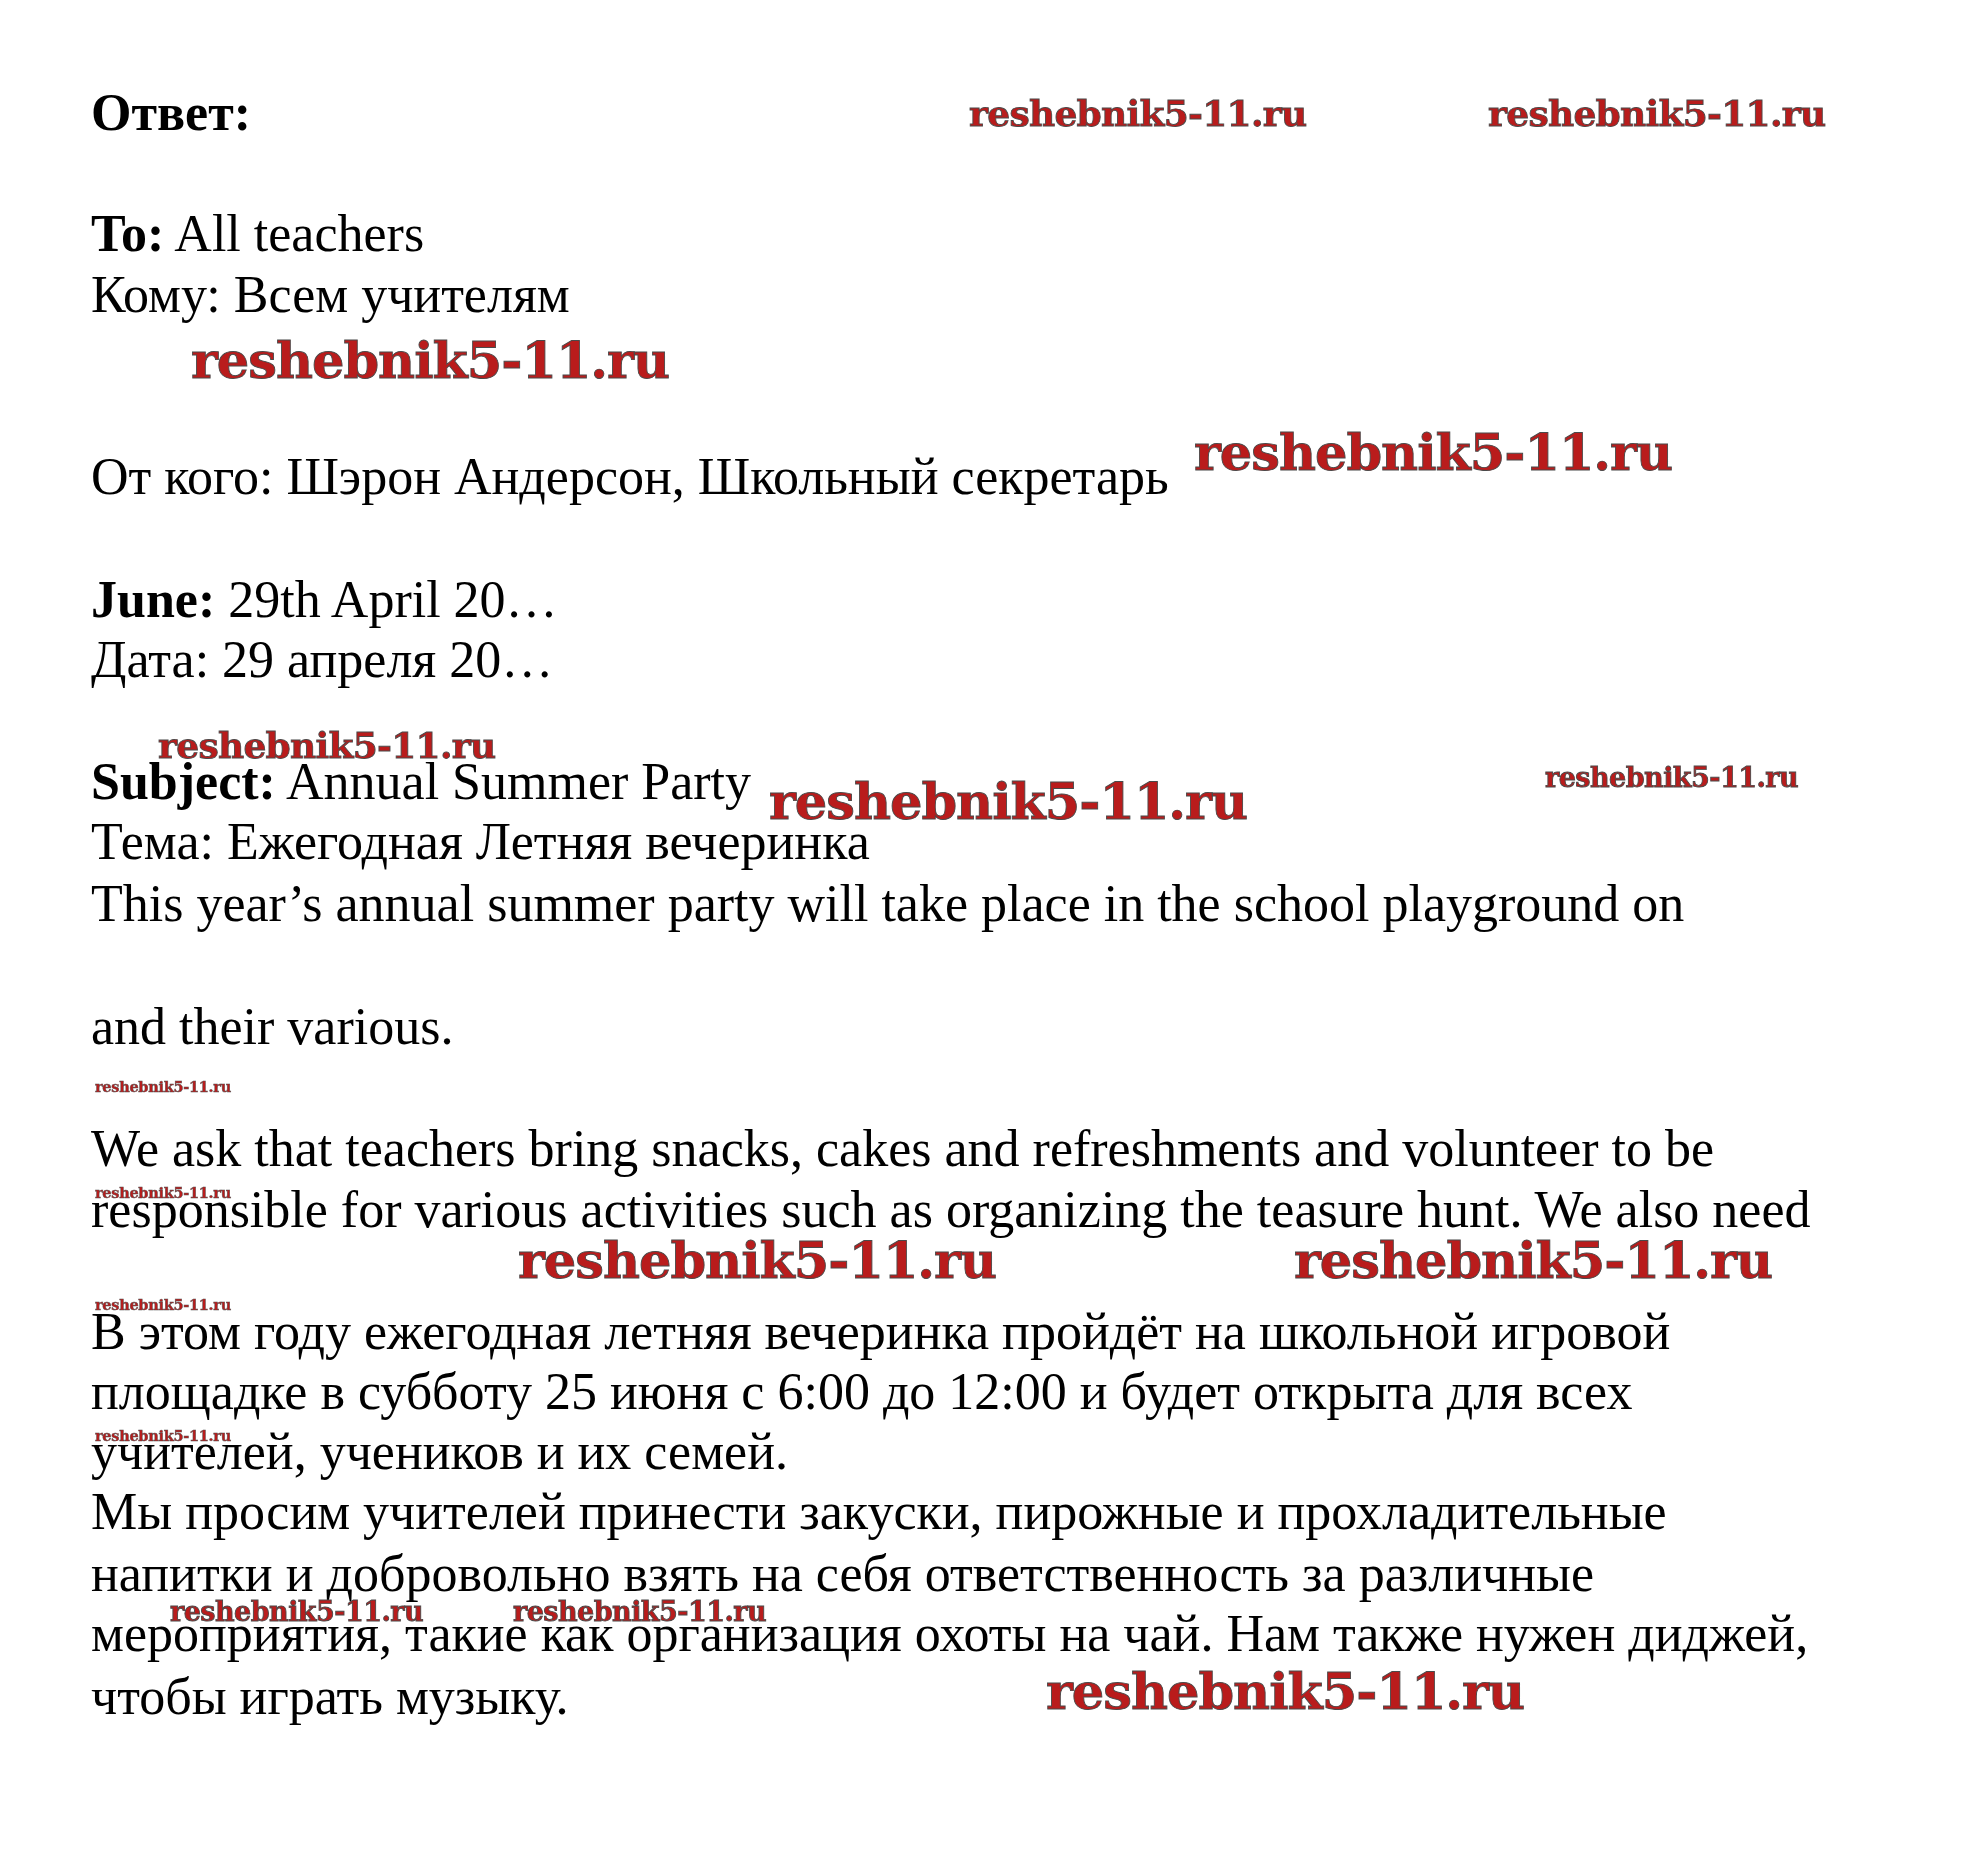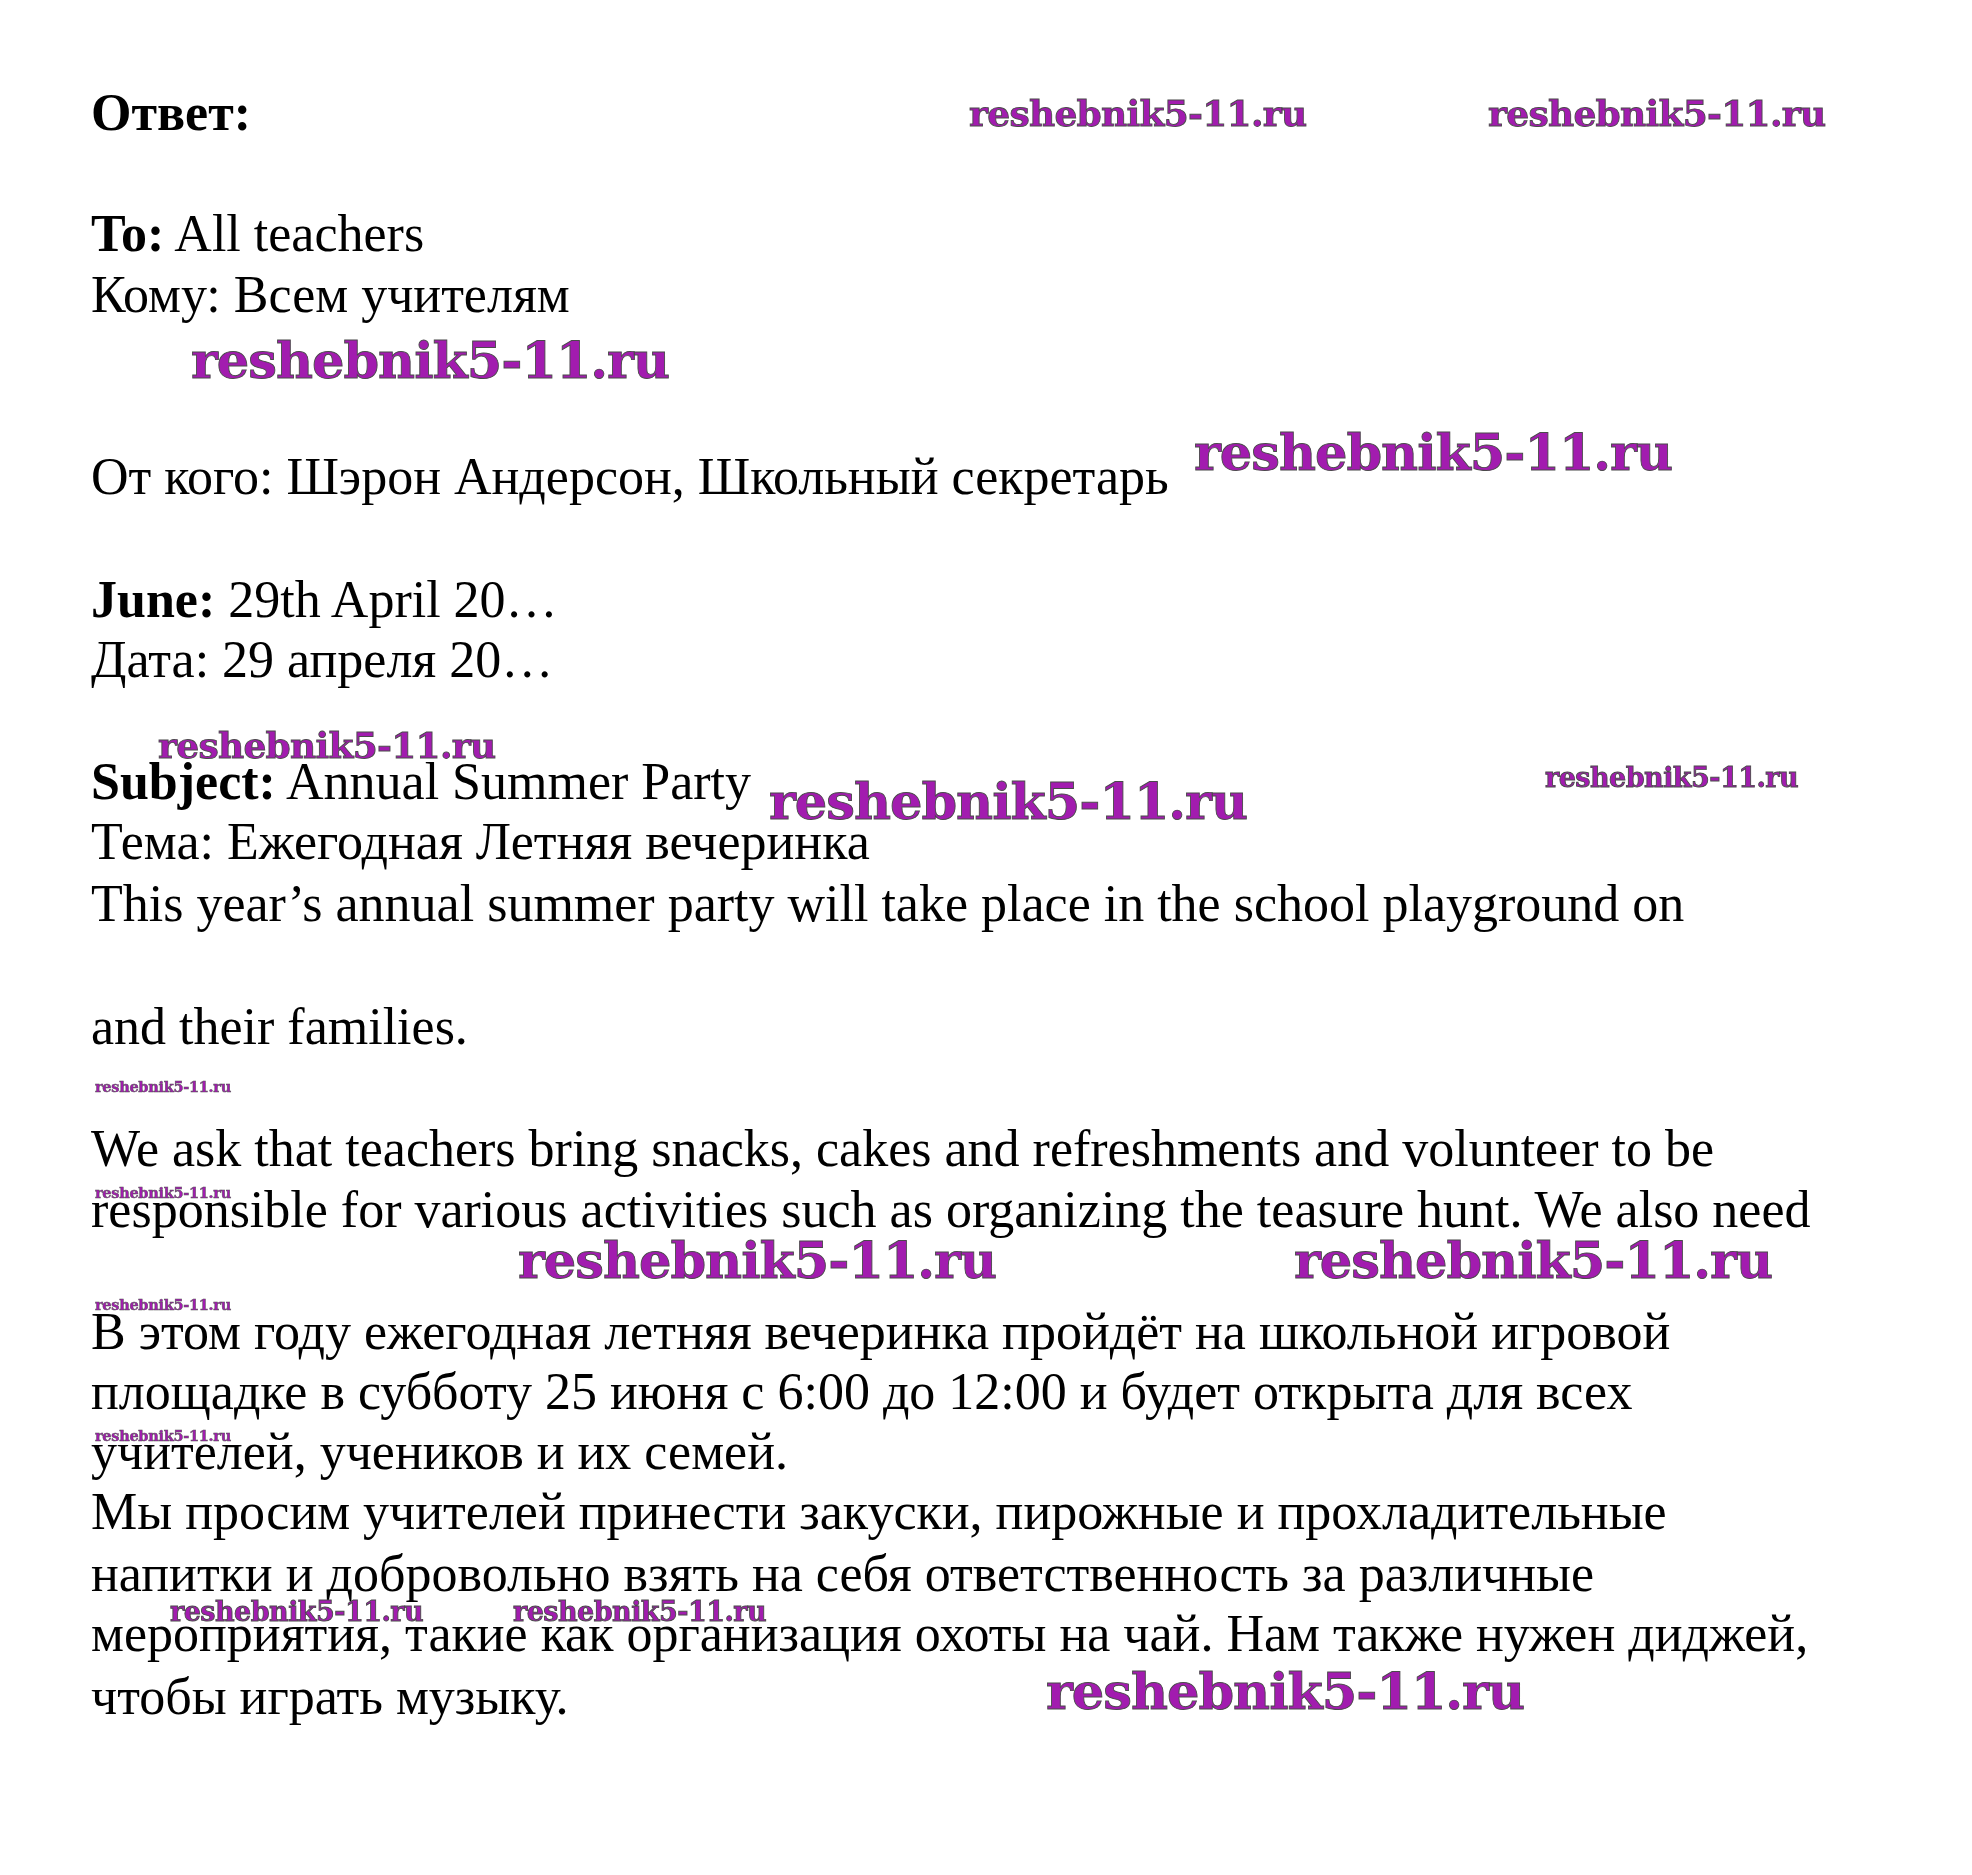--- a/index.html
+++ b/index.html
@@ -8,21 +8,21 @@
   .line {
     position: absolute; left: 91px; white-space: nowrap;
     font-family: "Liberation Serif", serif; font-size: 52px; line-height: 52px;
     color: #000;
   }
   .line b { font-weight: bold; }
   .heading { font-weight: bold; }
   .wm {
     position: absolute; white-space: nowrap;
     font-family: "DejaVu Serif", serif; font-weight: bold;
-    color: #a21caf;
+    color: #b91c1c;
     -webkit-text-stroke: 0.9px #4a4a4a;
     letter-spacing: -0.02em;
     line-height: 1;
   }
   .wm.xl { font-size: 51px; }
   .wm.l  { font-size: 36px; }
   .wm.m  { font-size: 27px; }
   .wm.s  { font-size: 14.5px; -webkit-text-stroke: 0.5px #555; }
 </style>
 </head>
@@ -37,21 +37,21 @@
 
   <div class="line" style="top:451px">От кого: Шэрон Андерсон, Школьный секретарь</div>
 
   <div class="line" style="top:574px"><b>June:</b><span> 29th April 20…</span></div>
   <div class="line" style="top:634px">Дата: 29 апреля 20…</div>
 
   <div class="line" style="top:756px"><b>Subject:</b><span> Annual Summer Party</span></div>
   <div class="line" style="top:816px">Тема: Ежегодная Летняя вечеринка</div>
 
   <div class="line" style="top:878px">This year’s annual summer party will take place in the school playground on</div>
-  <div class="line" style="top:1001px">and their families.</div>
+  <div class="line" style="top:1001px">and their various.</div>
 
   <div class="line" style="top:1123px">We ask that teachers bring snacks, cakes and refreshments and volunteer to be</div>
   <div class="line" style="top:1184px">responsible for various activities such as organizing the teasure hunt. We also need</div>
 
   <div class="line" style="top:1306px">В этом году ежегодная летняя вечеринка пройдёт на школьной игровой</div>
   <div class="line" style="top:1366px">площадке в субботу 25 июня с 6:00 до 12:00 и будет открыта для всех</div>
   <div class="line" style="top:1426px">учителей, учеников и их семей.</div>
 
   <div class="line" style="top:1486px">Мы просим учителей принести закуски, пирожные и прохладительные</div>
   <div class="line" style="top:1548px">напитки и добровольно взять на себя ответственность за различные</div>

